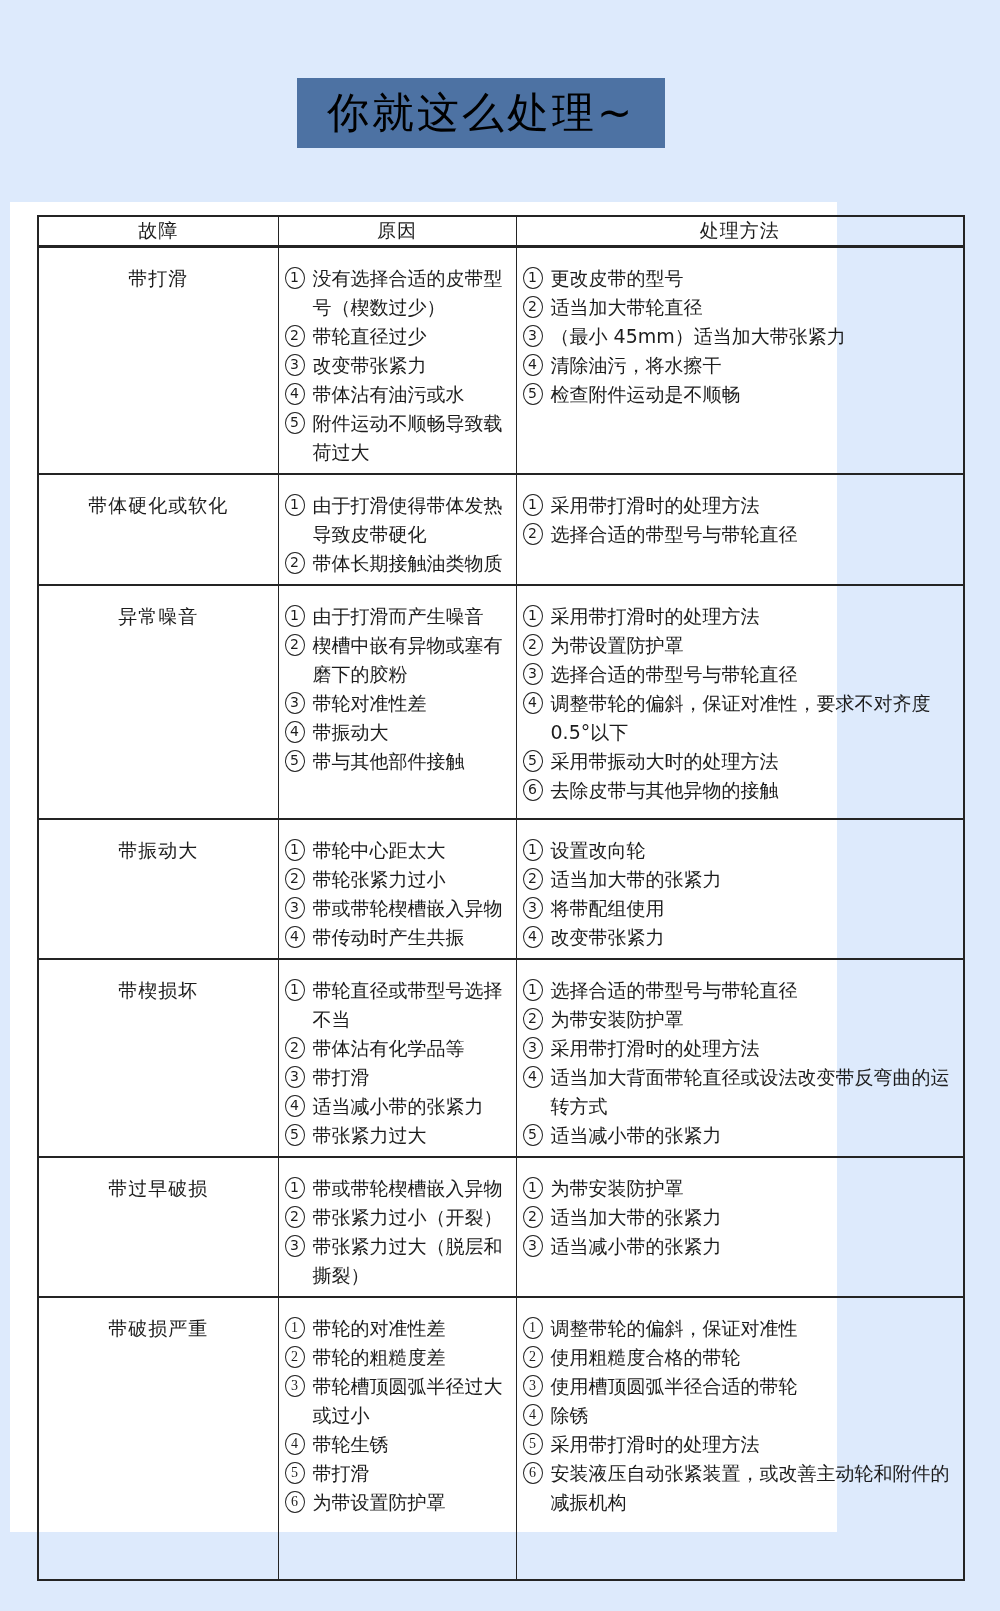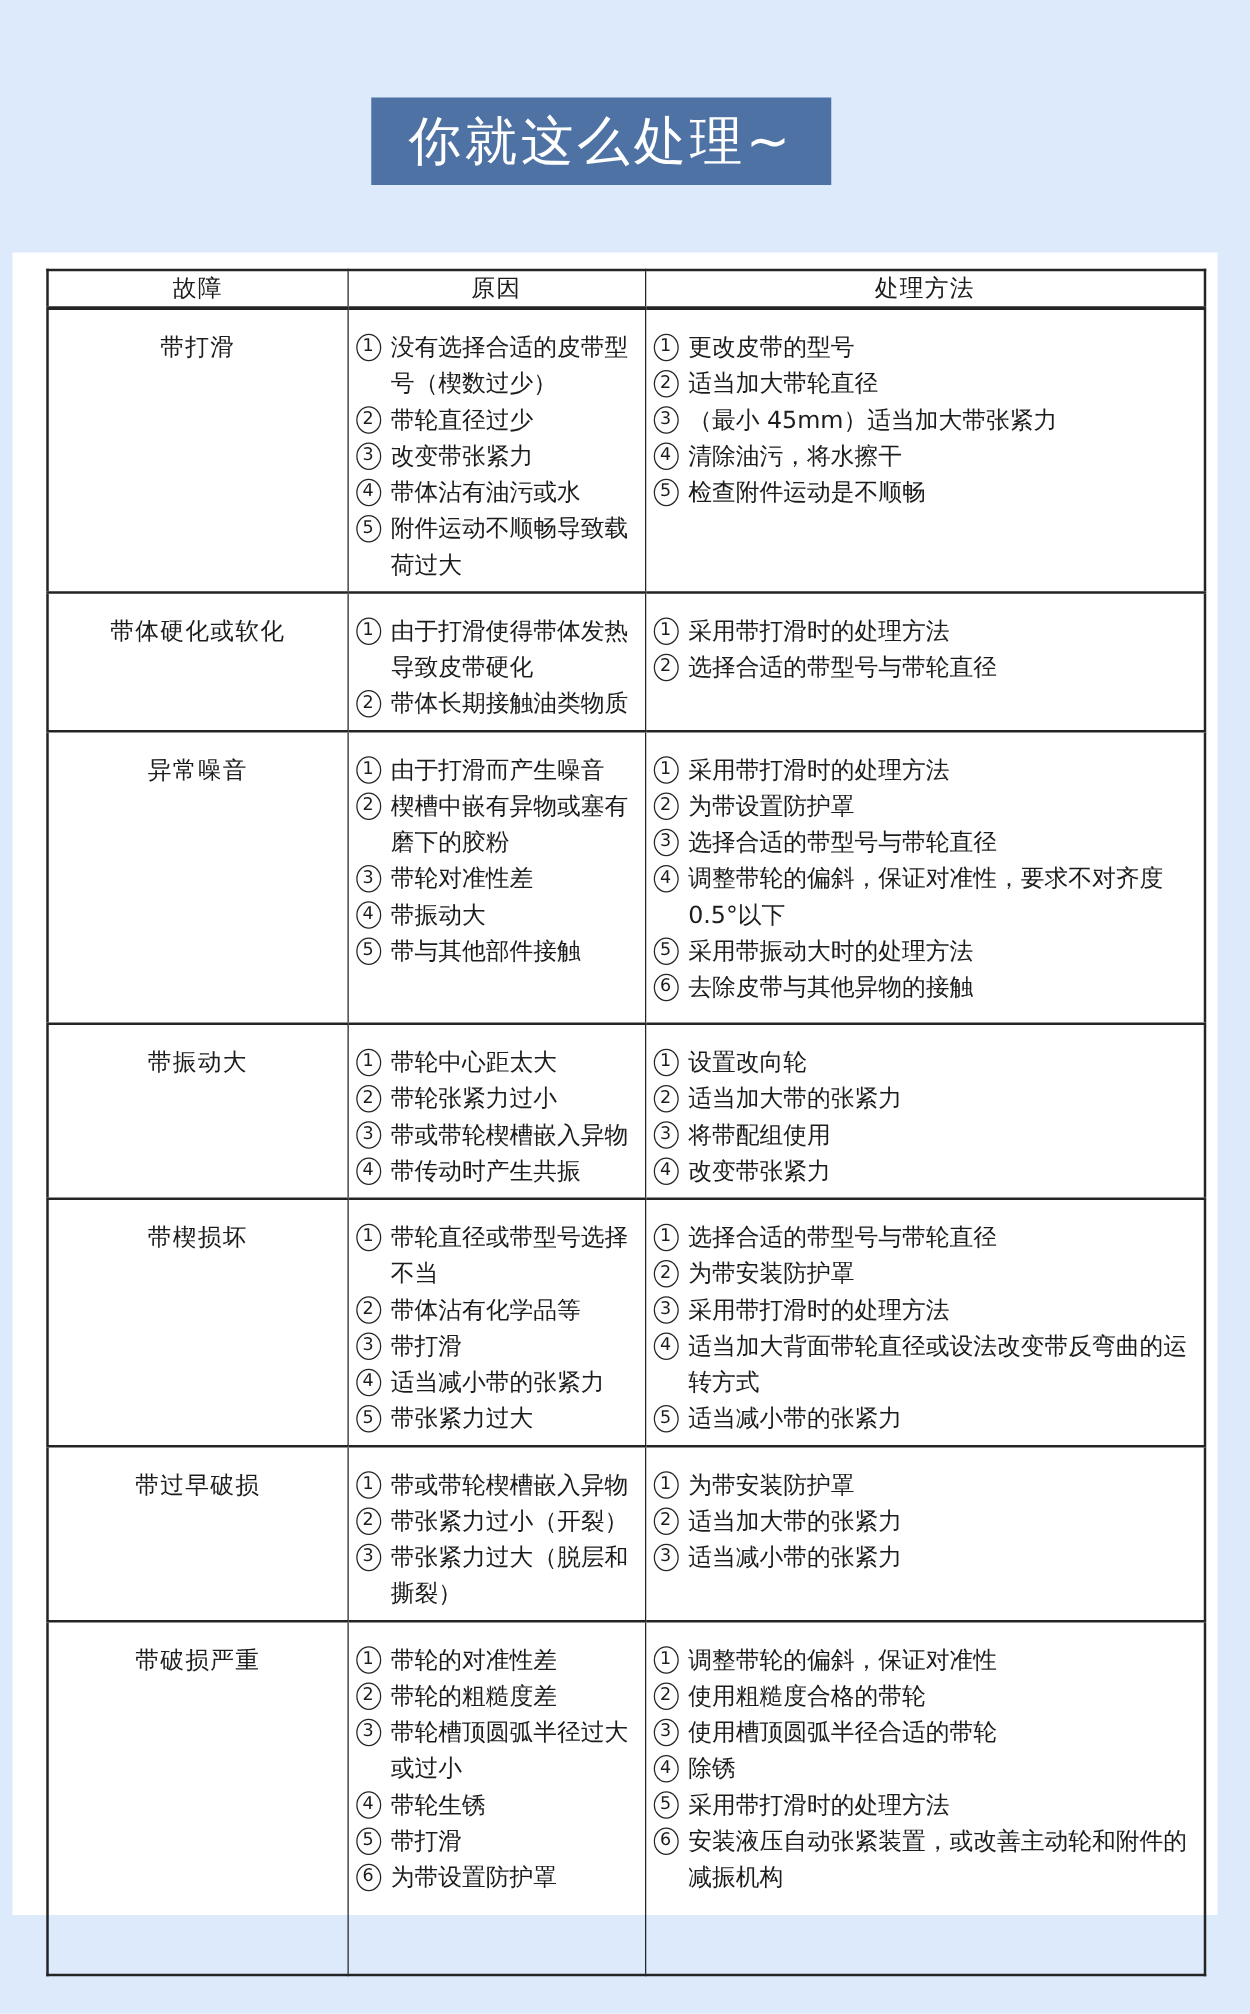--- a/index.html
+++ b/index.html
@@ -12,32 +12,32 @@
 
   
   .banner {
     position: absolute;
     left: 297px; top: 78px;
     width: 368px; height: 70px;
     background: #4d72a3;
     display: flex; align-items: center; justify-content: center;
   }
   .banner h1 {
-    color: #ffffff;
+    color: #000000;
     font-size: 42px;
     font-weight: normal;
     letter-spacing: 3px;
     white-space: nowrap;
   }
 
   
   .panel {
     position: absolute;
     left: 10px; top: 202px;
-    width: 964px; height: 1330px;
+    width: 827px; height: 1330px;
     background: #ffffff;
   }
 
   
   table.trouble {
     position: absolute;
     left: 27px; top: 13px;
     width: 926px;
     border-collapse: collapse;
     table-layout: fixed;
@@ -62,21 +62,21 @@
   table.trouble td {
     vertical-align: top;
     border-top: 2px solid #242424;
     padding: 16px 6px 6px 6px;
   }
   td.fault { text-align: center; line-height: 29px; letter-spacing: 1px; }
   td.causes, td.solutions { padding-left: 9px; padding-right: 4px; }
 
   
   tbody tr:nth-child(3) td { height: 234px; }
-  tbody tr:nth-child(7) td { height: 283px; }
+  tbody tr:nth-child(7) td { height: 283px; font-family: Liberation Serif, serif; }
 
   .item { display: flex; align-items: flex-start; }
   .item .num {
     flex: 0 0 auto;
     width: 20px; height: 22px;
     margin: 3px 8px 0 0;
     border: 1.6px solid #242424;
     border-radius: 50%;
     font-size: 14px;
     line-height: 19px;

